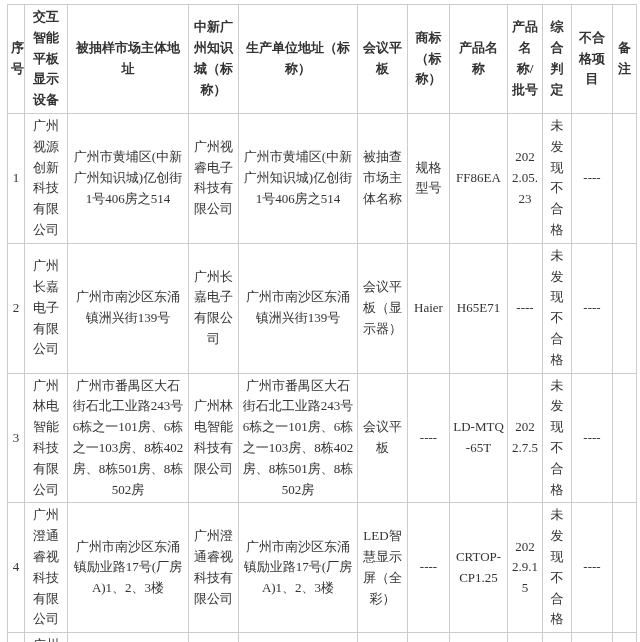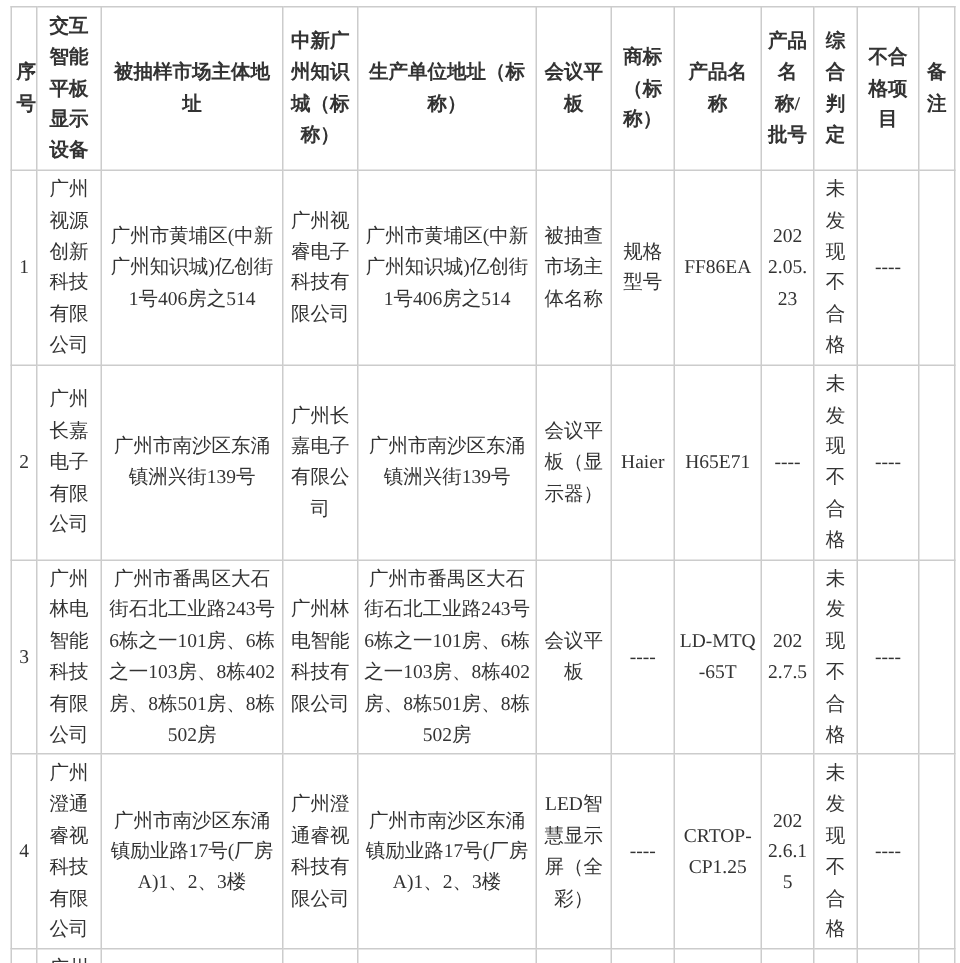--- a/index.html
+++ b/index.html
@@ -113,21 +113,21 @@
         </tr>
         <tr>
           <td>4</td>
           <td>广州澄通睿视科技有限公司</td>
           <td>广州市南沙区东涌镇励业路17号(厂房A)1、2、3楼</td>
           <td>广州澄通睿视科技有限公司</td>
           <td>广州市南沙区东涌镇励业路17号(厂房A)1、2、3楼</td>
           <td>LED智慧显示屏（全彩）</td>
           <td>----</td>
           <td>CRTOP-CP1.25</td>
-          <td>2022.6.15</td>
+          <td>2022.9.15</td>
           <td>未发现不合格</td>
           <td>----</td>
           <td></td>
         </tr>
         <tr>
           <td>5</td>
           <td>广州市扬程电子有限公司</td>
           <td>广州市番禺区大石街岗西路6号406、408</td>
           <td>广州市扬程电子有限公司</td>
           <td>广州市番禺区大石街岗西路6号406、408</td>

